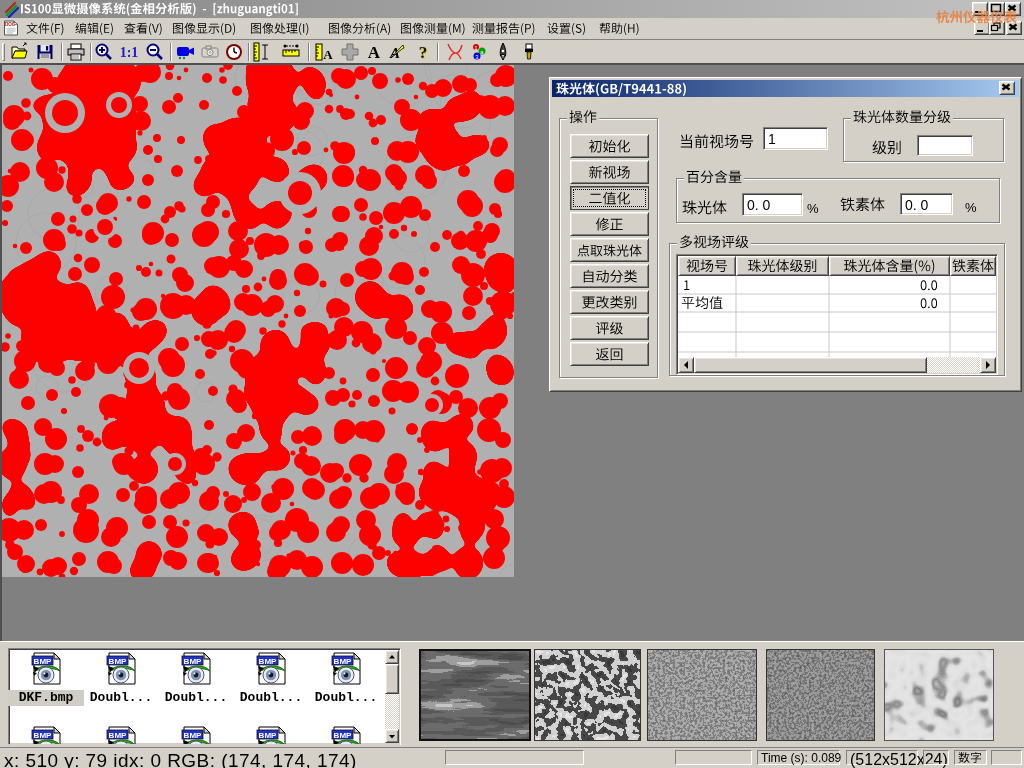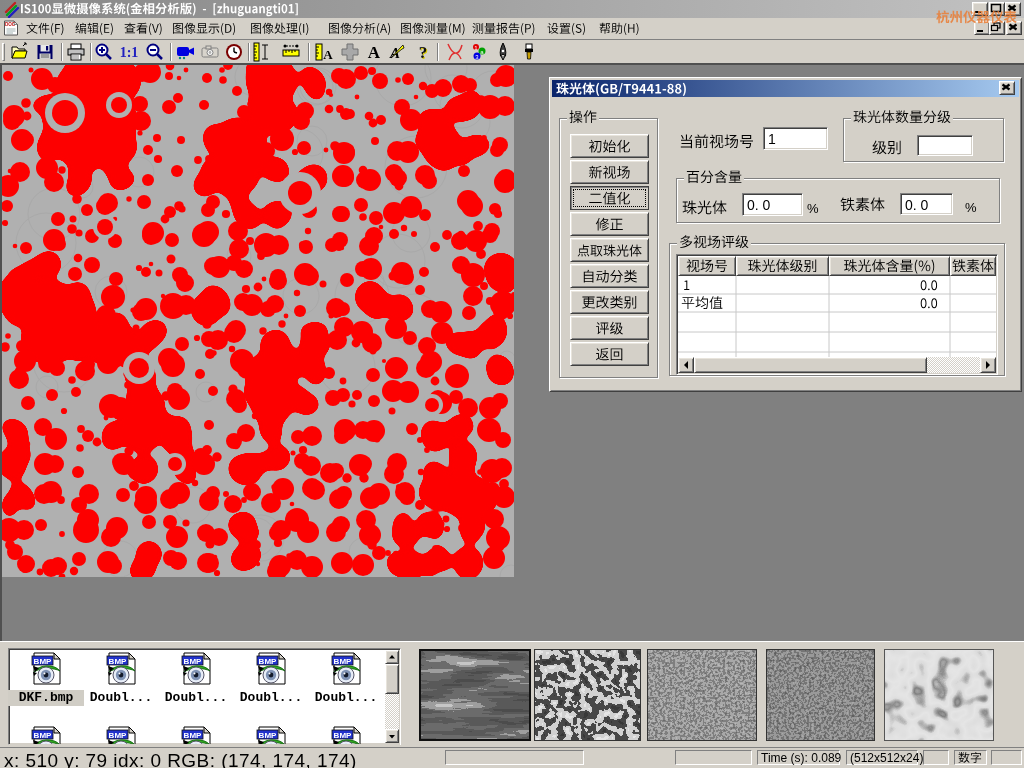--- a/index.html
+++ b/index.html
@@ -1371,18 +1371,18 @@
 <div class="abs" style="left:884px;top:649px;width:110px;height:92px;border:1px solid #555"><svg width="108" height="90">
       <rect width="108" height="90" filter="url(#th5)"></rect>
     </svg></div>
 <div class="abs" style="left:0;top:747px;width:1024px;height:21px;background:#d4d0c8;border-top:1px solid #808080"></div>
 <div class="abs" style="left:4px;top:750px;font-size:19px;letter-spacing:0.45px;color:#000">x: 510 y: 79 idx: 0 RGB: (174, 174, 174)</div>
 <div class="abs" style="left:445px;top:750px;width:139px;height:15px;border:1px solid;border-color:#808080 #fff #fff #808080"></div>
 <div class="abs" style="left:675px;top:750px;width:77px;height:15px;border:1px solid;border-color:#808080 #fff #fff #808080"></div>
 <div class="abs" style="left:757px;top:750px;width:83px;height:15px;border:1px solid;border-color:#808080 #fff #fff #808080"></div>
 <div class="abs" style="left:761px;top:751px;font-size:12px">Time (s): 0.089</div>
 <div class="abs" style="left:846px;top:750px;width:72px;height:15px;border:1px solid;border-color:#808080 #fff #fff #808080"></div>
-<div class="abs" style="left:850px;top:751px;font-size:12px">(512x512x24)</div>
+<div class="abs" style="left:850px;top:751px;font-size:16px">(512x512x24)</div>
 <div class="abs" style="left:923px;top:750px;width:26px;height:15px;border:1px solid;border-color:#808080 #fff #fff #808080"></div>
 <div class="abs" style="left:954px;top:750px;width:33px;height:15px;border:1px solid;border-color:#808080 #fff #fff #808080"></div>
 <svg class="abs" width="33" height="15" style="left:954px;top:750px">
     <path d="M9.4 2.2C9.1 2.7 8.7 3.4 8.4 3.8L9 4.1C9.3 3.6 9.7 3 10 2.5ZM5.1 2.5C5.4 3 5.8 3.7 5.9 4.1L6.5 3.8C6.4 3.4 6 2.7 5.7 2.3ZM9 8.8C8.7 9.5 8.3 10.1 7.8 10.5C7.3 10.3 6.9 10.1 6.4 9.9C6.6 9.6 6.8 9.2 7 8.8ZM5.4 10.2C6 10.4 6.6 10.7 7.3 11C6.5 11.6 5.5 12 4.5 12.2C4.7 12.3 4.8 12.6 4.9 12.8C6 12.5 7.1 12.1 7.9 11.4C8.3 11.6 8.7 11.8 9 12L9.5 11.5C9.2 11.3 8.9 11.1 8.5 10.9C9.1 10.2 9.6 9.3 9.9 8.3L9.5 8.1L9.3 8.1H7.3L7.6 7.5L6.8 7.4C6.7 7.6 6.6 7.9 6.5 8.1H4.9V8.8H6.2C5.9 9.3 5.6 9.8 5.4 10.2ZM7.1 1.9V4.2H4.6V4.9H6.9C6.3 5.7 5.4 6.5 4.5 6.8C4.7 7 4.9 7.3 4.9 7.5C5.7 7 6.5 6.3 7.1 5.6V7.2H7.9V5.4C8.5 5.9 9.3 6.5 9.6 6.8L10 6.2C9.7 6 8.6 5.2 8 4.9H10.4V4.2H7.9V1.9ZM11.6 2.1C11.3 4.2 10.7 6.2 9.8 7.4C10 7.5 10.3 7.8 10.4 7.9C10.7 7.4 11 6.9 11.3 6.3C11.5 7.5 11.9 8.6 12.4 9.6C11.7 10.8 10.7 11.7 9.4 12.3C9.6 12.5 9.8 12.8 9.9 13C11.1 12.3 12.1 11.4 12.8 10.4C13.4 11.4 14.1 12.3 15.1 12.8C15.2 12.6 15.4 12.3 15.6 12.2C14.6 11.7 13.8 10.8 13.2 9.6C13.8 8.4 14.3 6.9 14.5 5H15.4V4.3H11.9C12.1 3.6 12.2 2.9 12.3 2.2ZM13.8 5C13.6 6.5 13.3 7.7 12.8 8.8C12.3 7.7 12 6.4 11.7 5Z M21.6 7.7V8.4H16.8V9.2H21.6V11.9C21.6 12.1 21.5 12.1 21.3 12.1C21.1 12.2 20.3 12.2 19.5 12.1C19.7 12.3 19.8 12.7 19.9 12.9C20.9 12.9 21.5 12.9 21.9 12.8C22.3 12.7 22.4 12.4 22.4 11.9V9.2H27.1V8.4H22.4V7.9C23.5 7.4 24.6 6.6 25.3 5.8L24.8 5.4L24.6 5.4H18.8V6.2H23.8C23.2 6.7 22.3 7.3 21.6 7.7ZM21.1 2.1C21.4 2.4 21.6 2.9 21.8 3.2H17V5.6H17.8V4H26.2V5.6H27V3.2H22.7C22.6 2.8 22.2 2.3 21.9 1.9Z" fill="#000"></path>
   </svg>
 <div class="abs" style="left:991px;top:750px;width:31px;height:15px;border:1px solid;border-color:#808080 #fff #fff #808080"></div>
 </body></html>

